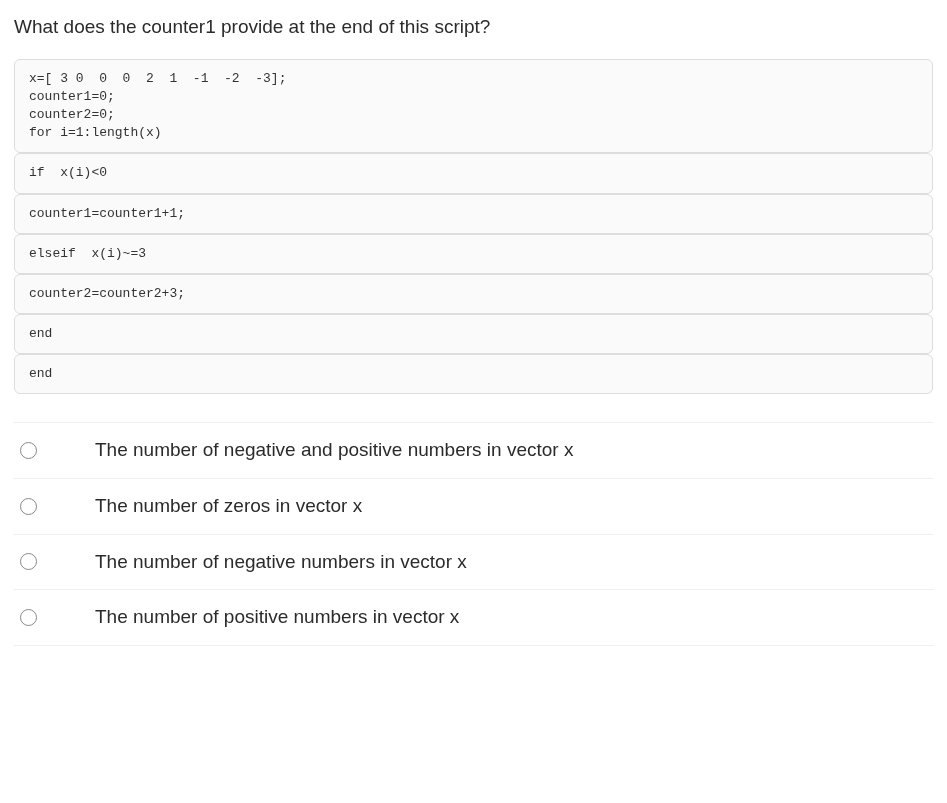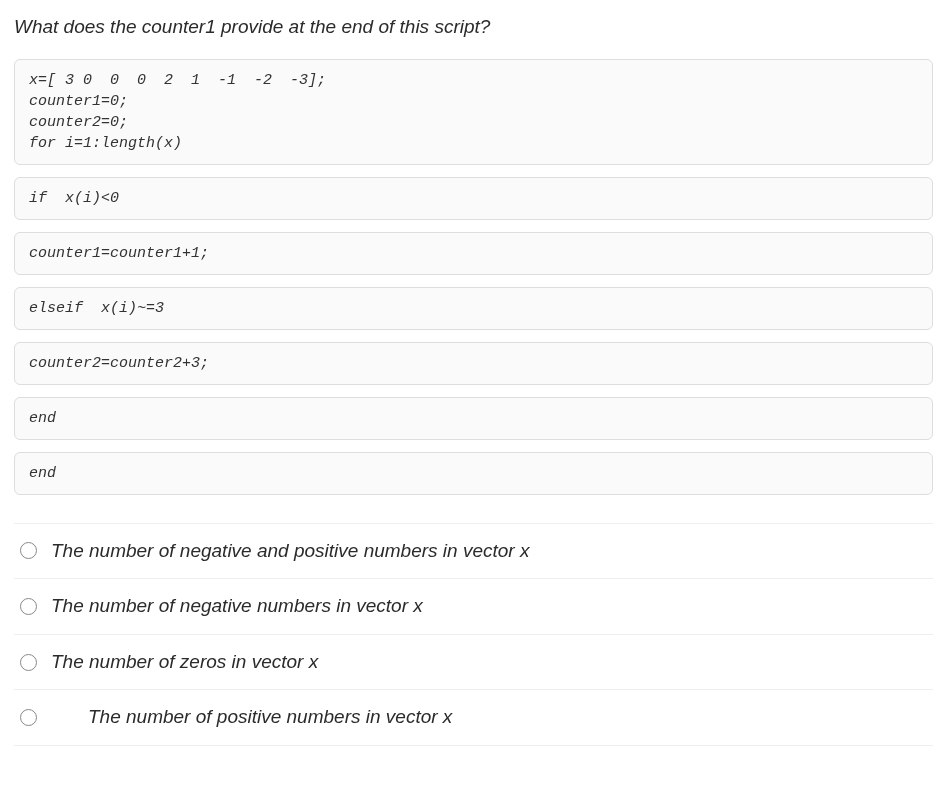--- a/index.html
+++ b/index.html
@@ -1,58 +1,58 @@
 <!DOCTYPE html>
 <html><head>
 <meta charset="utf-8">
 <style>
-  * { box-sizing: border-box; margin: 0; padding: 0; font-style: italic; }
+  * { box-sizing: border-box; margin: 0; padding: 0; }
   body {
     font-family: -apple-system, BlinkMacSystemFont, "Segoe UI", Arial, sans-serif;
     background: #fff;
     color: #333;
     padding: 14px;
     font-size: 19px;
     line-height: 1.4;
   }
   .question-text {
     margin-bottom: 18px;
     color: #2b2b2b;
   }
   .code-block {
     border: 1px solid #ddd;
     border-radius: 6px;
     background: #fafafa;
     padding: 10px 14px;
-    margin-bottom: 12px;
     font-family: Consolas, "Courier New", monospace;
-    font-size: 15px;
+    font-size: 13px;
     color: #333;
     white-space: pre;
   }
   .code-block.indent-1 { }
   .options { margin-top: 28px; }
   .option {
     display: flex;
     align-items: center;
     padding: 14px 0 14px 6px;
     border-top: 1px solid #eee;
     cursor: pointer;
   }
-  .option:last-child { border-bottom: 1px solid #eee; gap: 37px; }
+  .option:last-child { border-bottom: 1px solid #eee; }
   .radio {
     width: 17px;
     height: 17px;
     border: 1.5px solid #888;
     border-radius: 50%;
     margin-right: 14px;
     flex-shrink: 0;
   }
   .option-label {
     color: #2b2b2b;
+    margin-left: 44px;
   }
 </style>
 </head>
 <body>
 
 <div class="question-text">What does the counter1 provide at the end of this script?</div>
 
 <div class="code-block">x=[ 3 0  0  0  2  1  -1  -2  -3];
 counter1=0;
 counter2=0;
@@ -64,23 +64,23 @@
 <div class="code-block">end</div>
 <div class="code-block">end</div>
 
 <div class="options">
   <div class="option">
     <span class="radio"></span>
     <span class="option-label">The number of negative and positive numbers in vector x</span>
   </div>
   <div class="option">
     <span class="radio"></span>
-    <span class="option-label">The number of negative numbers in vector x</span>
+    <span class="option-label">The number of zeros in vector x</span>
   </div>
   <div class="option">
     <span class="radio"></span>
-    <span class="option-label">The number of zeros in vector x</span>
+    <span class="option-label">The number of negative numbers in vector x</span>
   </div>
   <div class="option">
     <span class="radio"></span>
     <span class="option-label">The number of positive numbers in vector x</span>
   </div>
 </div>
 
 </body></html>

